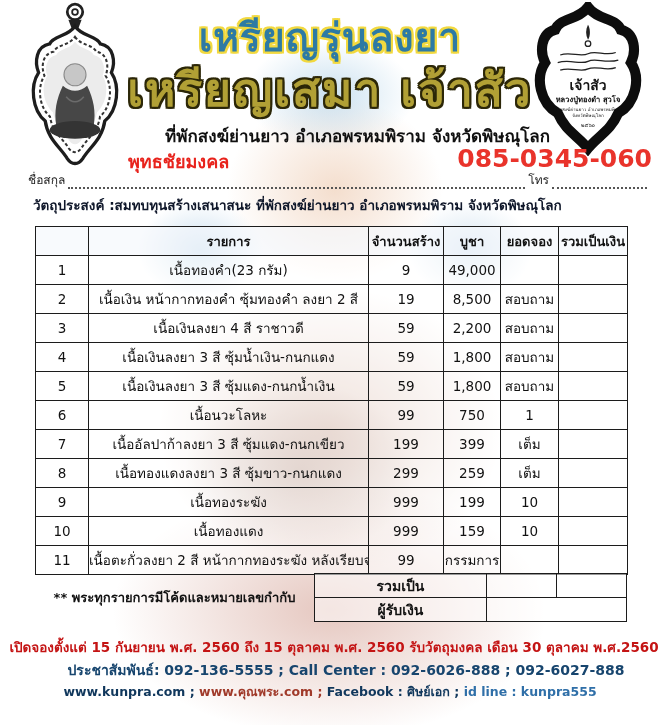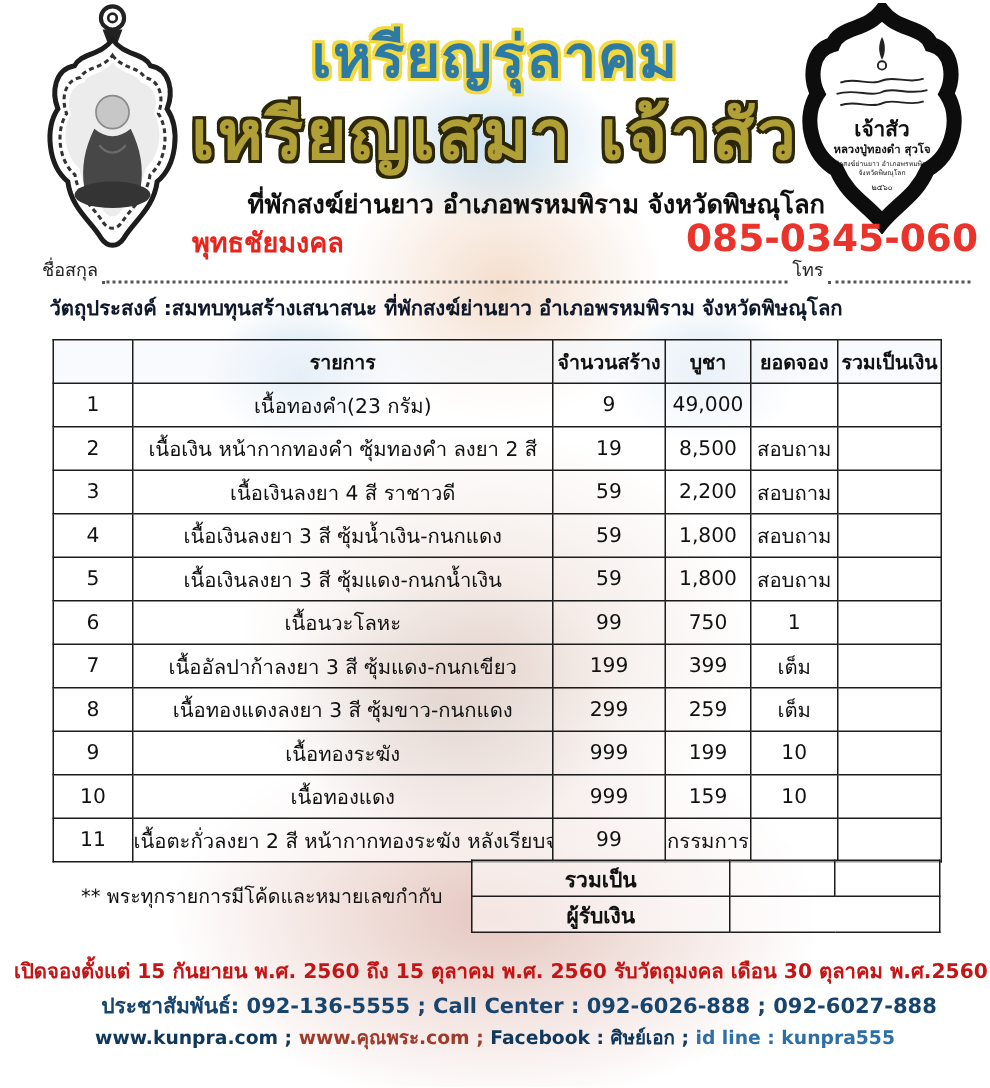--- a/index.html
+++ b/index.html
@@ -41,21 +41,21 @@
     font-size:13.5px;color:#111;text-align:center;font-weight:normal;
     background:rgba(255,255,255,0.55);overflow:hidden;white-space:nowrap;}
   table.main th{font-weight:bold;font-size:13px;background:rgba(244,248,252,0.65);}
   th.h-no{background:#6ba3d8;}
   td.c-item{text-align:left;padding-left:6px;font-size:13px;}
   td.rk-ask,td.rk-full{color:#e60000;font-weight:bold;font-size:19px;}
   td.rk-count{color:#e60000;font-weight:bold;font-size:21px;}
   
   .summary-row{position:absolute;top:573px;left:35px;width:592px;display:flex;align-items:stretch;}
   .note{width:280px;display:flex;align-items:center;justify-content:center;
-    font-size:13px;font-weight:normal;color:#111;}
+    font-size:13px;font-weight:bold;color:#111;}
   table.summary{border-collapse:collapse;width:312px;table-layout:fixed;padding-left:29px;}
   table.summary td{border:1.6px solid #1c1c1c;height:23px;padding:0;font-size:14px;
     font-weight:bold;color:#111;text-align:center;background:rgba(255,255,255,0.55);}
   .booking{position:absolute;top:636px;left:4px;width:660px;text-align:center;
     font-size:13.5px;font-weight:bold;color:#c41414;}
   .footer1{position:absolute;top:659px;left:0;width:660px;text-align:center;
     font-size:14px;font-weight:bold;color:#17456e;padding-left:16px;}
   .footer2{position:absolute;top:682px;left:0;width:660px;text-align:center;
     font-size:12.5px;font-weight:bold;color:#10375c;}
   .footer2 .w2{color:#a03a2a;}
@@ -103,21 +103,21 @@
       <path d="M28,48 C38,45 46,50 52,47 C58,44 66,49 76,46" fill="none" stroke="#222" stroke-width="1"></path>
       <path d="M30,54 C38,51 46,56 52,53 C58,50 66,55 74,52" fill="none" stroke="#222" stroke-width="1"></path>
       <text x="52" y="70" text-anchor="middle" font-size="11" font-weight="bold" fill="#111">เจ้าสัว</text>
       <text x="52" y="79" text-anchor="middle" font-size="6" font-weight="bold" fill="#111">หลวงปู่ทองดำ สุวโจ</text>
       <text x="52" y="86" text-anchor="middle" font-size="3.6" fill="#111">ที่พักสงฆ์ย่านยาว อำเภอพรหมพิราม</text>
       <text x="52" y="91" text-anchor="middle" font-size="3.6" fill="#111">จังหวัดพิษณุโลก</text>
       <text x="52" y="99" text-anchor="middle" font-size="4.2" fill="#111">๒๕๖๐</text>
     </svg>
   </div>
 
-  <div class="title1">เหรียญรุ่ลาคม</div>
+  <div class="title1">เหรียญรุ่นลงยา</div>
   <div class="title2">เหรียญเสมา เจ้าสัว</div>
   <div class="subtitle">ที่พักสงฆ์ย่านยาว อำเภอพรหมพิราม จังหวัดพิษณุโลก</div>
   <div class="red-name">พุทธชัยมงคล</div>
   <div class="phone">085-0345-060</div>
 
   <div class="form-line">
     <span>ชื่อสกุล</span>
     <span class="dotted"></span>
     <span>โทร</span>
     <span class="dotted short"></span>

